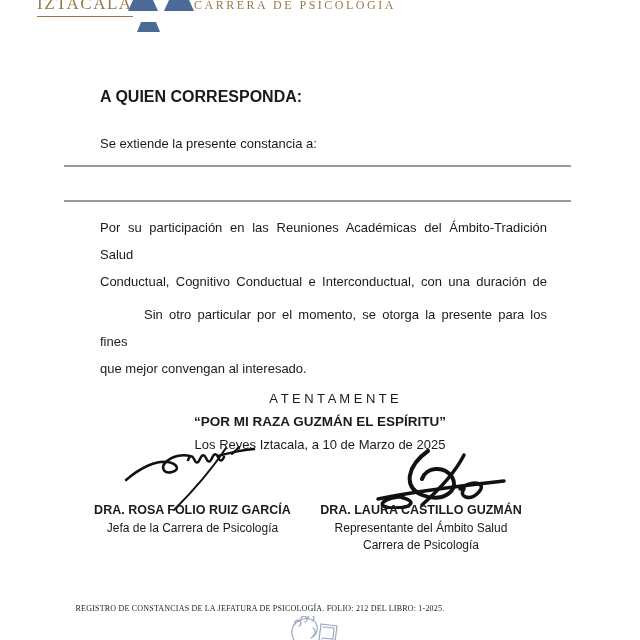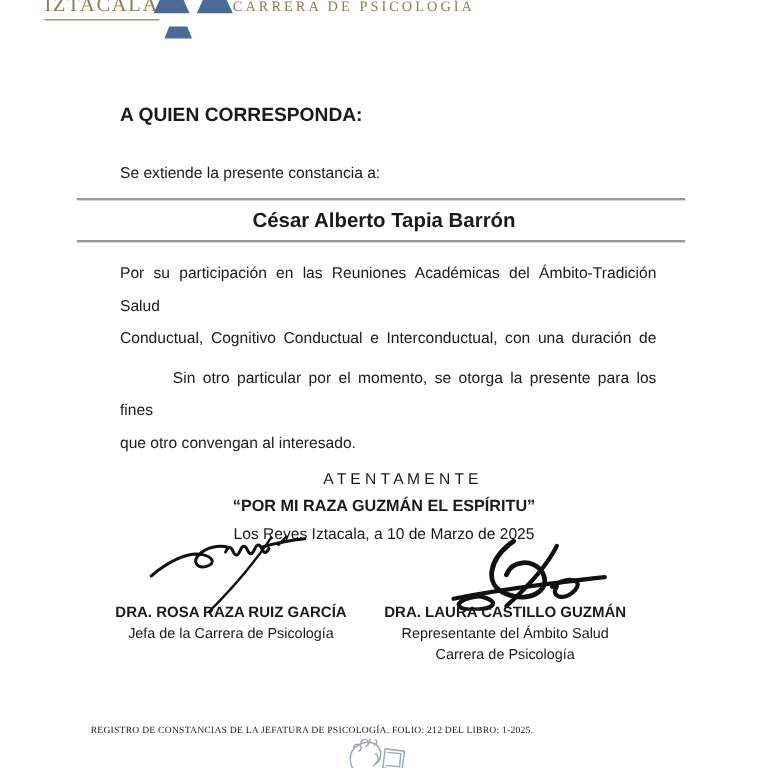--- a/index.html
+++ b/index.html
@@ -60,31 +60,30 @@
     <polygon points="6,0 26,0 31,11 1,11" fill="#4C6A96"></polygon>
     <polygon points="42,0 62,0 67,11 37,11" fill="#4C6A96"></polygon>
     <polygon points="14,22 29,22 33,32 10,32" fill="#4C6A96"></polygon>
   </svg>
   <div class="dept-name">CARRERA DE PSICOLOGÍA</div>
 
   <div class="salutation">A QUIEN CORRESPONDA:</div>
   <div class="intro">Se extiende la presente constancia a:</div>
 
   <div class="rule rule-top"></div>
-  <div class="recipient">César Alberto Tapia Barrón</div>
   <div class="rule rule-bottom"></div>
 
   <div class="body-block body1">
     <div class="jline">Por su participación en las Reuniones Académicas del Ámbito-Tradición Salud</div>
     <div class="jline">Conductual, Cognitivo Conductual e Interconductual, con una duración de</div>
   </div>
 
   <div class="body-block body2">
     <div class="jline indent">Sin otro particular por el momento, se otorga la presente para los fines</div>
-    <div class="lline">que otro convengan al interesado.</div>
+    <div class="lline">que mejor convengan al interesado.</div>
   </div>
 
   <div class="center-line atentamente">A T E N T A M E N T E</div>
   <div class="center-line motto">“POR MI RAZA GUZMÁN EL ESPÍRITU”</div>
   <div class="center-line dateline">Los Reyes Iztacala, a 10 de Marzo de 2025</div>
 
   <svg class="sig-svg-left" width="175" height="66" viewBox="0 0 175 66" fill="none" stroke="#111" stroke-linecap="round">
     <path d="M6,34 C20,22 36,14 48,16 C58,18 60,24 52,26 C44,28 40,22 46,16 C52,10 62,8 70,10" stroke-width="2.5"></path>
     <path d="M68,14 q3,-7 6,-1 q3,7 6,0 q3,-7 6,-1 q3,7 6,0 q3,-7 6,-1 q3,7 6,0" stroke-width="2.5"></path>
     <path d="M98,10 C112,6 124,4 134,3" stroke-width="2.5"></path>
@@ -93,21 +92,21 @@
   </svg>
 
   <svg class="sig-svg-right" width="138" height="60" viewBox="0 0 138 60" fill="none" stroke="#111" stroke-linecap="round">
     <path d="M56,2 C36,16 30,38 50,46 C70,54 88,42 80,28 C72,16 54,18 50,30" stroke-width="4"></path>
     <path d="M6,50 C44,42 96,36 132,32" stroke-width="3.5"></path>
     <path d="M26,48 C8,50 4,59 22,59 C40,59 46,52 28,48" stroke-width="3.5"></path>
     <path d="M92,6 C84,22 70,38 50,56" stroke-width="3.5"></path>
     <path d="M88,40 C102,30 116,34 106,44 C98,52 86,48 92,40" stroke-width="3.5"></path>
   </svg>
 
-  <div class="sig-name sig-left">DRA. ROSA RAZA RUIZ GARCÍA</div>
+  <div class="sig-name sig-left">DRA. ROSA FOLIO RUIZ GARCÍA</div>
   <div class="sig-title sig-left t1">Jefa de la Carrera de Psicología</div>
 
   <div class="sig-name sig-right">DRA. LAURA CASTILLO GUZMÁN</div>
   <div class="sig-title sig-right t1">Representante del Ámbito Salud</div>
   <div class="sig-title sig-right t2">Carrera de Psicología</div>
 
   <div class="footer-line">REGISTRO DE CONSTANCIAS DE LA JEFATURA DE PSICOLOGÍA. FOLIO: 212 DEL LIBRO: 1-2025.</div>
 
   <svg class="emblem-svg" width="58" height="30" viewBox="0 0 58 30" fill="none" stroke="#9AA7BD" stroke-width="1.2" stroke-linecap="round">
     <path d="M16,30 C8,24 6,12 14,6 C22,0 32,2 34,10 C35,16 32,20 28,22"></path>

